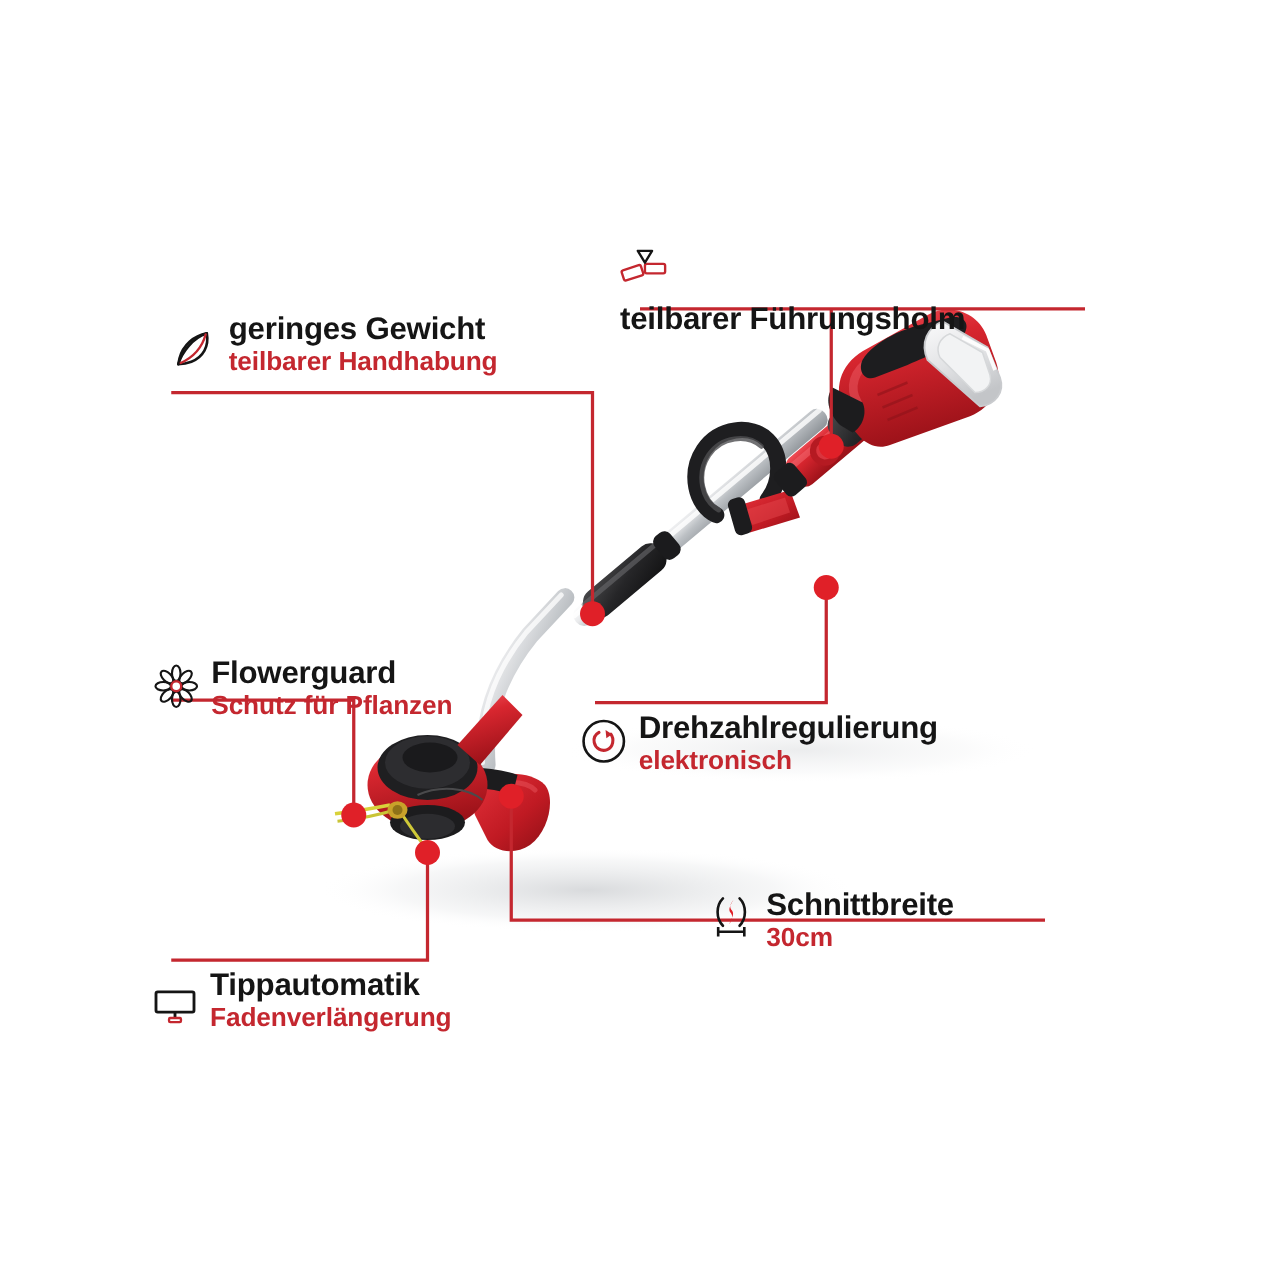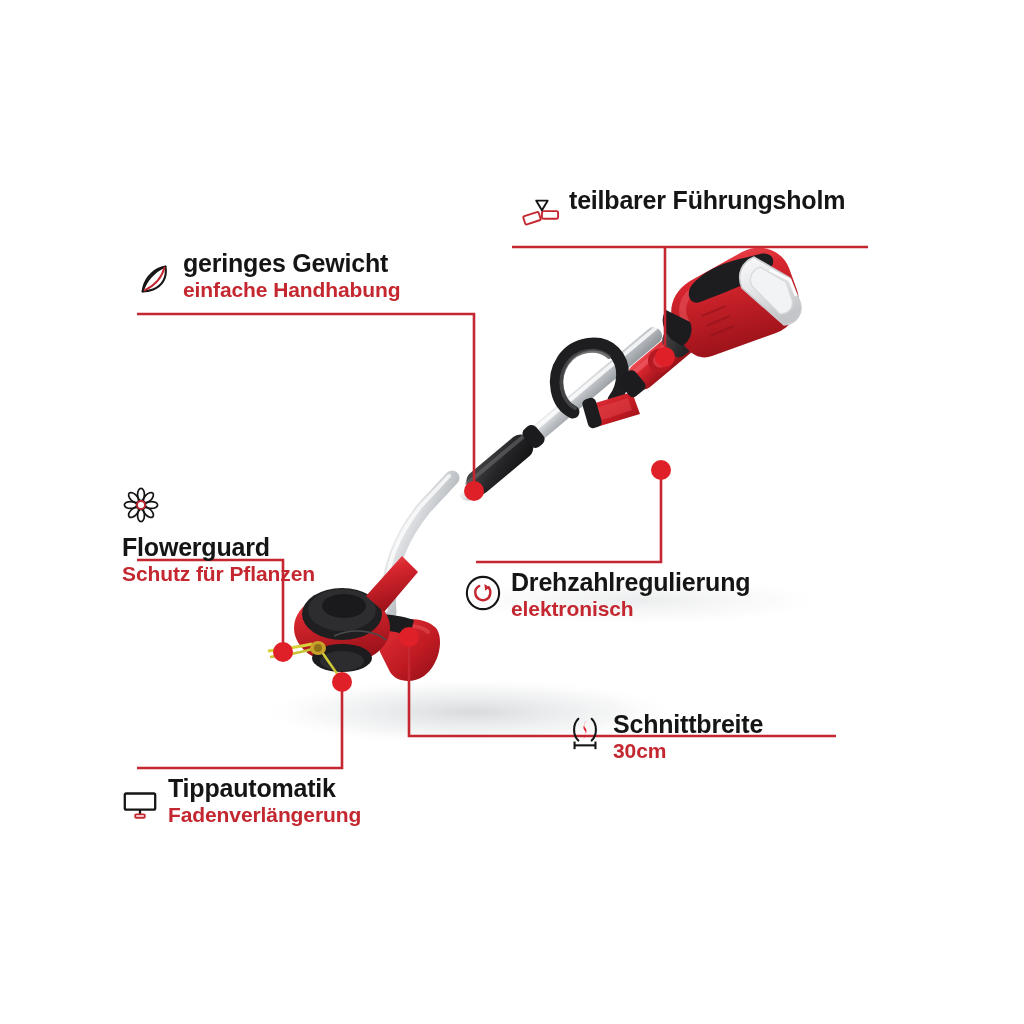--- a/index.html
+++ b/index.html
@@ -48,22 +48,22 @@
   }
   .label .sub {
     font-size: 21px;
     font-weight: bold;
     color: #C4272F;
     line-height: 1.18;
     letter-spacing: -0.1px;
   }
   
   #lbl-gewicht      { left: 136px; top: 249px; align-items: center; }
-  #lbl-holm         { left: 522px; top: 186px; }
-  #lbl-flower       { left: 122px; top: 480px; flex-direction: column; }
+  #lbl-holm         { left: 496px; top: 186px; flex-direction: column; }
+  #lbl-flower       { left: 122px; top: 524px; }
   #lbl-drehzahl     { left: 464px; top: 568px; }
   #lbl-tipp         { left: 121px; top: 774px; }
   #lbl-schnitt      { left: 566px; top: 710px; }
   #lbl-schnitt .icon { margin-top: 4px; }
   #lbl-tipp .icon   { margin-top: 10px; }
   #lbl-holm .icon   { margin-top: 8px; }
 </style>
 </head>
 <body>
 
@@ -223,21 +223,21 @@
   <div class="label" id="lbl-gewicht">
     <span class="icon">
       <svg viewBox="0 0 40 40">
         <path d="M31 7 C 20 9, 11 17, 8 28 L 7 33" stroke="#151515" stroke-width="2.2" fill="none" stroke-linecap="round"></path>
         <path d="M31 7 C 33 18, 28 27, 18 31 C 13 33, 9 33, 7 33 C 10 23, 19 11, 31 7 Z" fill="none" stroke="#151515" stroke-width="2.2" stroke-linejoin="round"></path>
         <path d="M30 8 C 27 19, 20 27, 9 32" stroke="#C4272F" stroke-width="2" fill="none" stroke-linecap="round"></path>
       </svg>
     </span>
     <span class="txt">
       <span class="title">geringes Gewicht</span>
-      <span class="sub">einfache Handhabung</span>
+      <span class="sub">teilbarer Handhabung</span>
     </span>
   </div>
 
   <div class="label" id="lbl-holm">
     <span class="icon">
       <svg viewBox="0 0 40 40">
         <rect x="2" y="21" width="17" height="9" rx="1.5" fill="none" stroke="#C4272F" stroke-width="2" transform="rotate(-18 10.5 25.5)"></rect>
         <rect x="21" y="18" width="17" height="8" rx="1.5" fill="none" stroke="#C4272F" stroke-width="2"></rect>
         <path d="M15 7 L 27 7 L 21 17 Z" fill="none" stroke="#151515" stroke-width="2" stroke-linejoin="round"></path>
       </svg>

